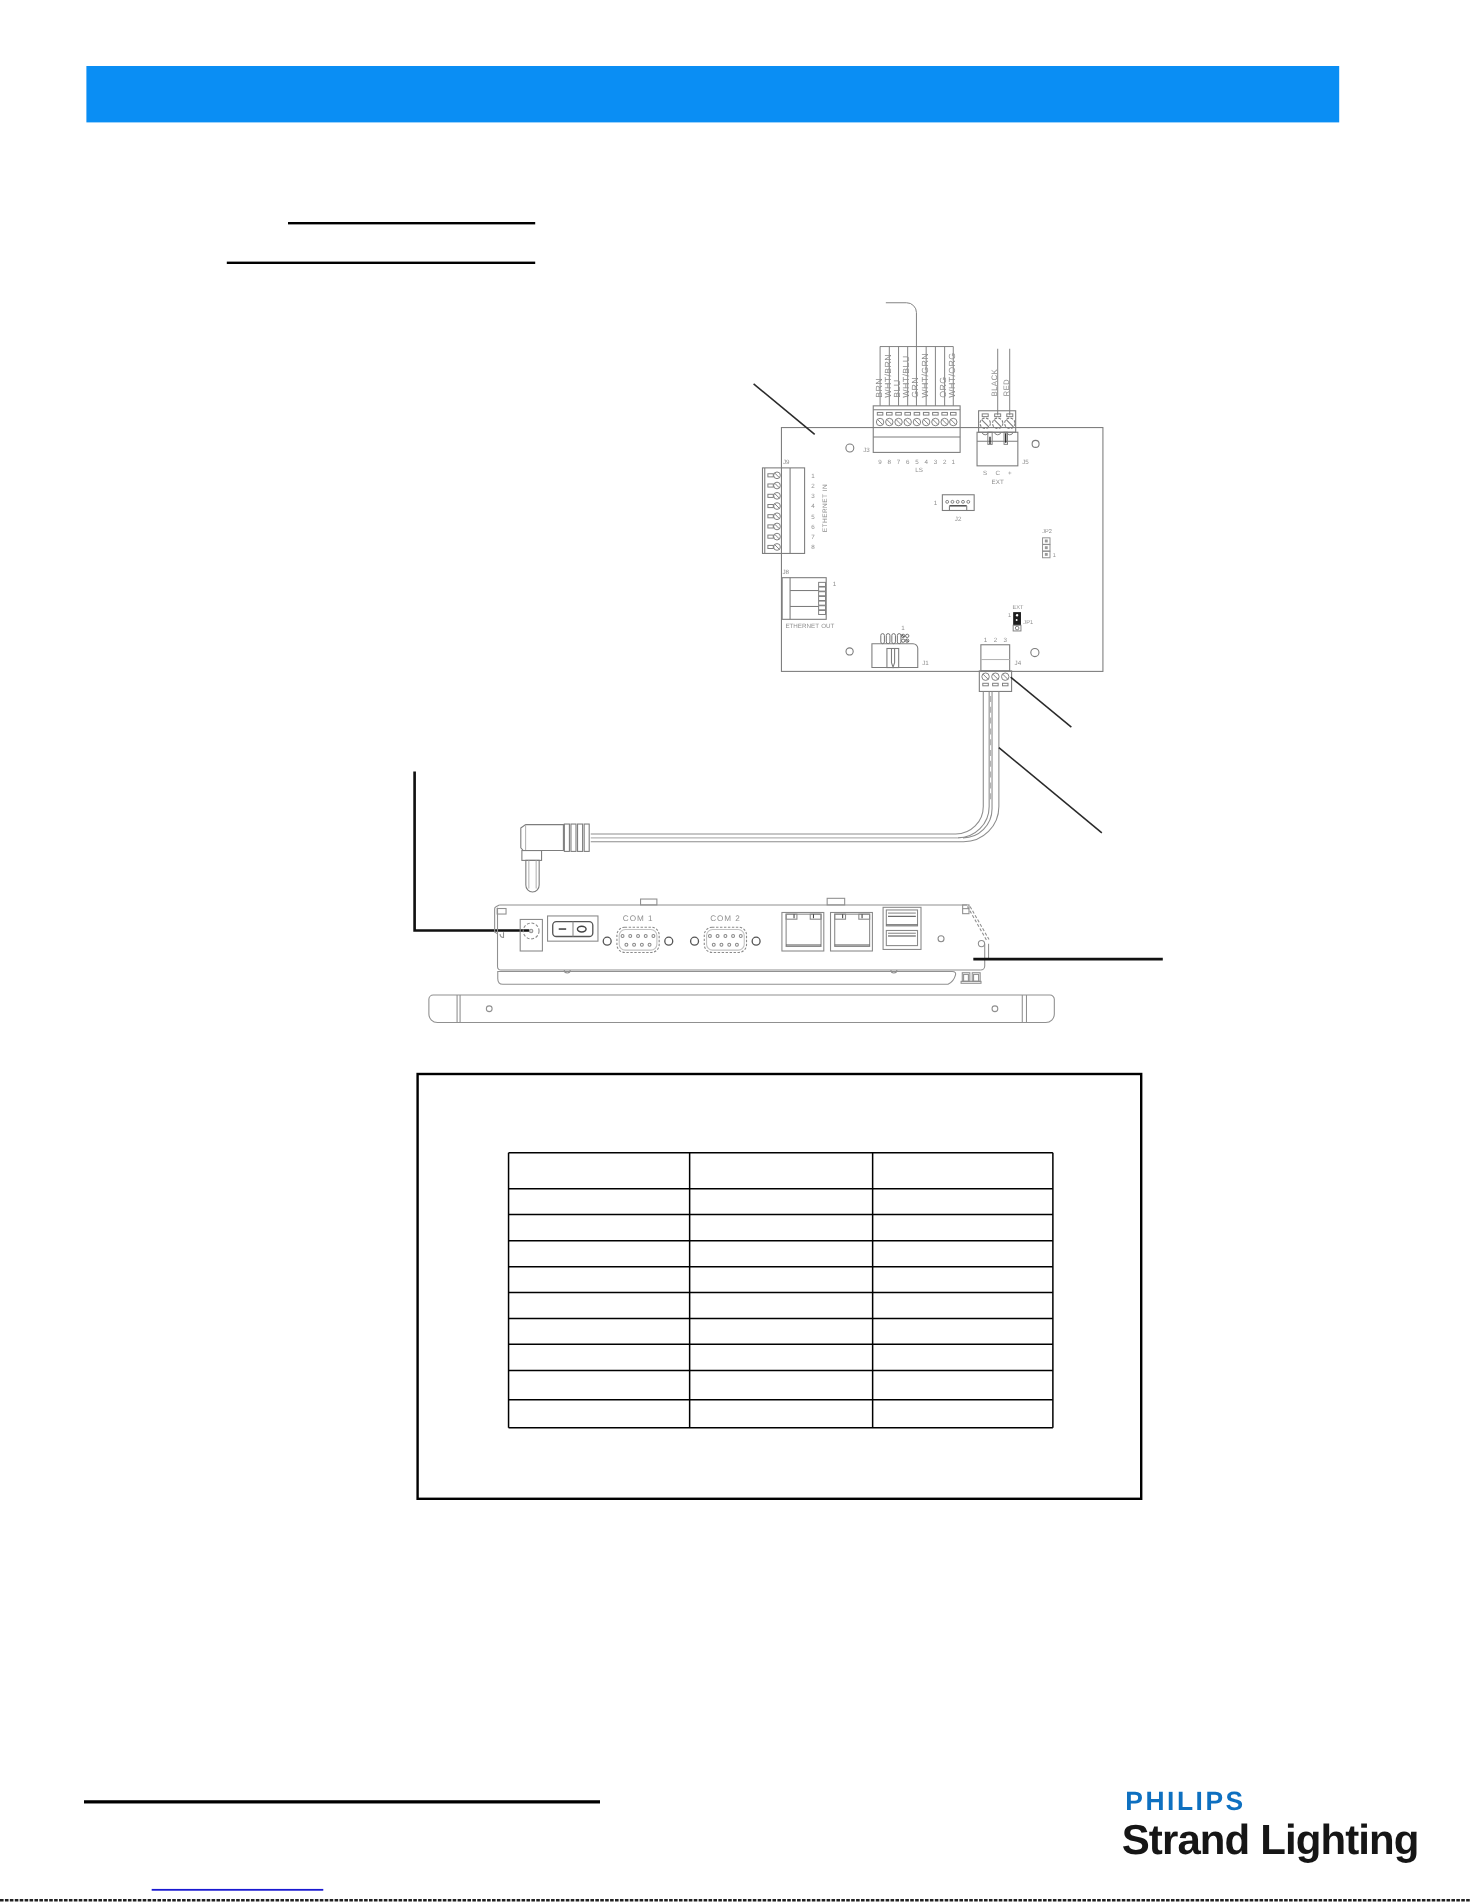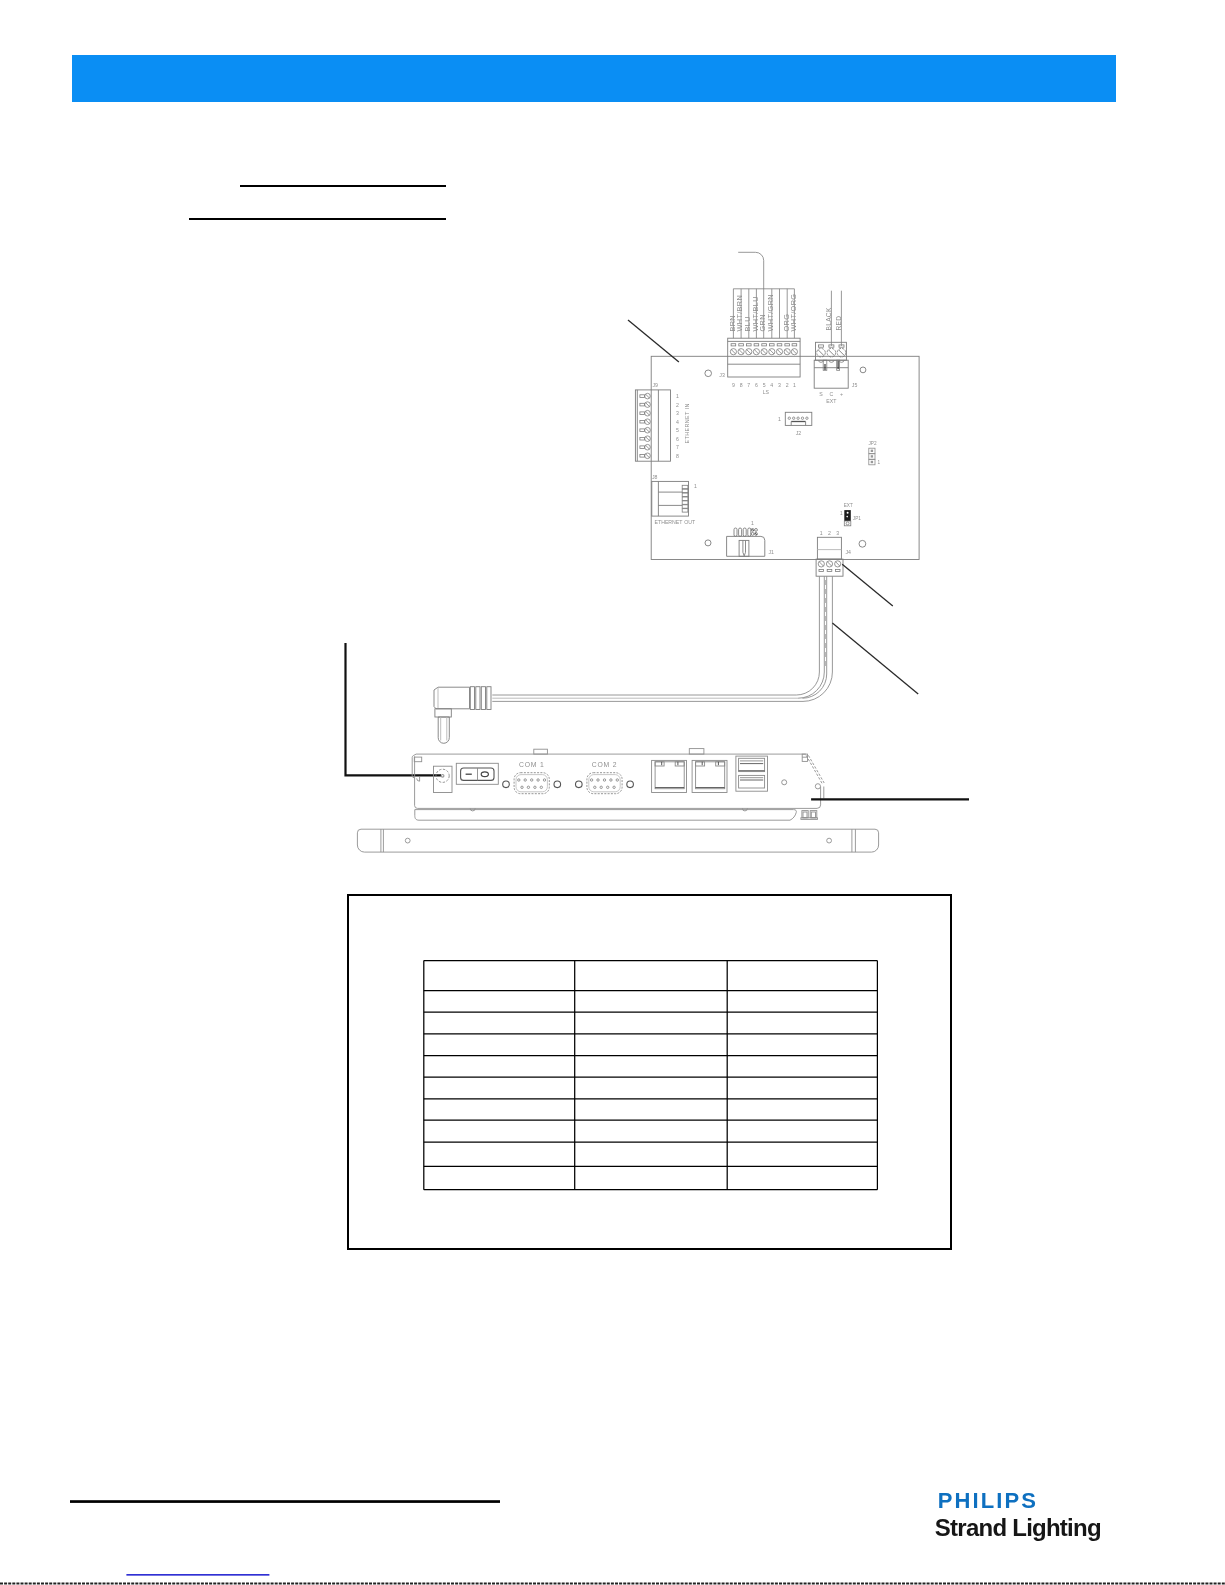--- a/index.html
+++ b/index.html
@@ -502,13 +502,13 @@
 
 <rect x="70" y="1500.2" width="430" height="2.7" fill="#000"></rect>
 
 <rect x="126.4" y="1574.1" width="143" height="1.5" fill="#1a1ad0"></rect>
 
 <line x1="0" y1="1583.6" x2="1225" y2="1583.6" stroke="#222" stroke-width="2" stroke-dasharray="3,1.1"></line>
 </svg>
 
 <div class="abs" style="left:937.8px;top:1488px;font-size:22px;font-weight:bold;color:#0e70c0;letter-spacing:2.1px">PHILIPS</div>
 
-<div class="abs" style="left:934.8px;top:1513.6px;font-size:24px;font-weight:bold;color:#161616;letter-spacing:-0.75px">Strand Lighting</div>
+<div class="abs" style="left:934.8px;top:1513.6px;font-size:35px;font-weight:bold;color:#161616;letter-spacing:-0.75px">Strand Lighting</div>
 
 </body></html>

